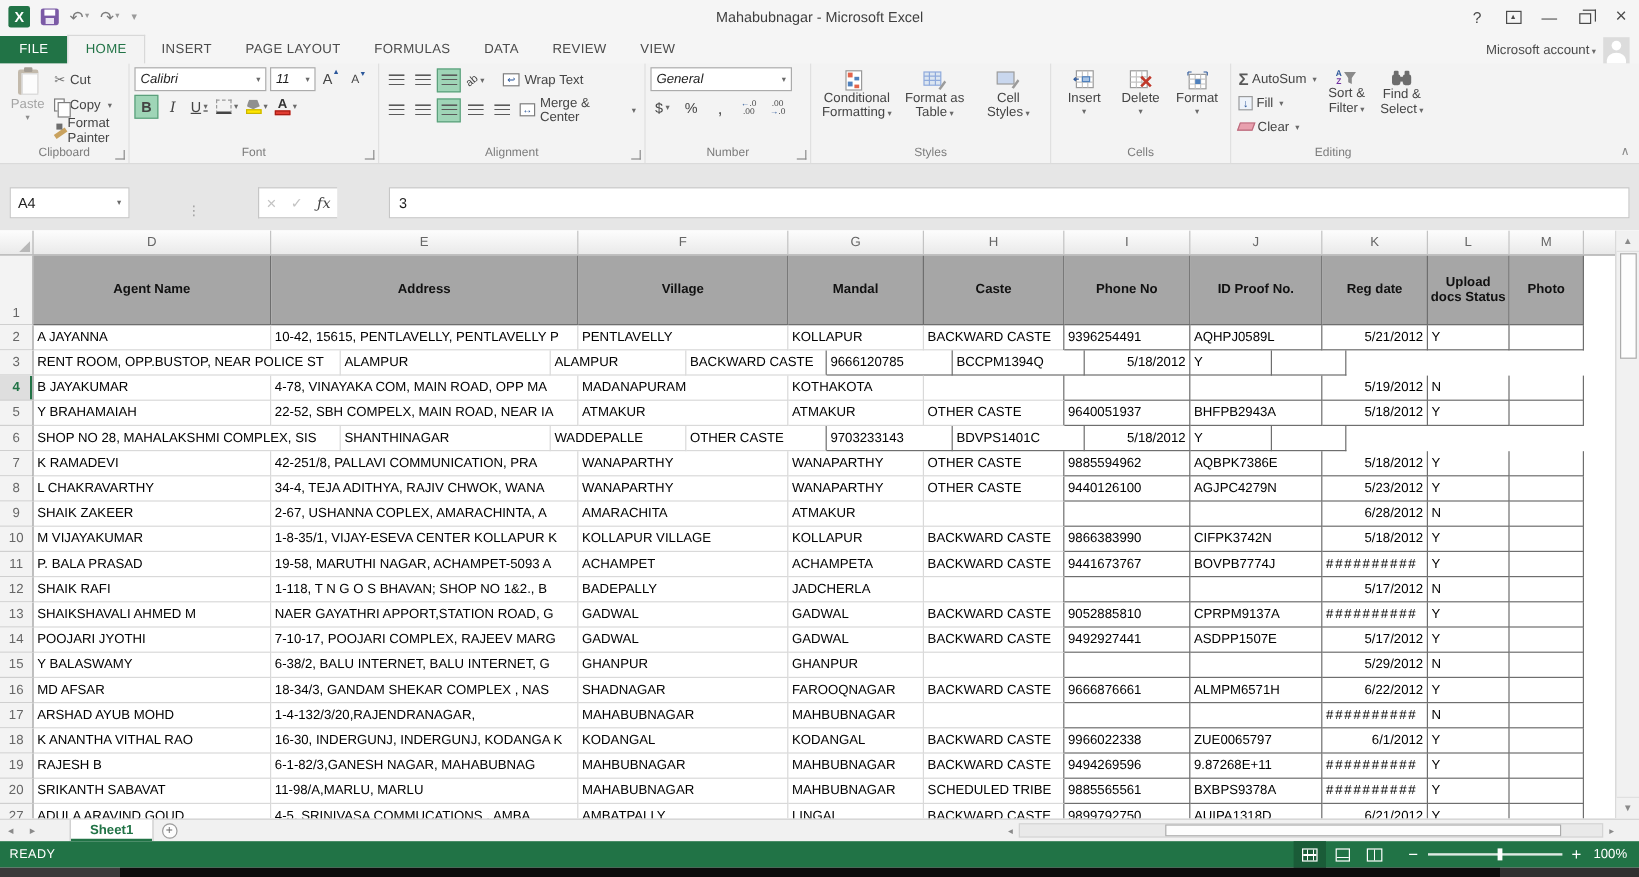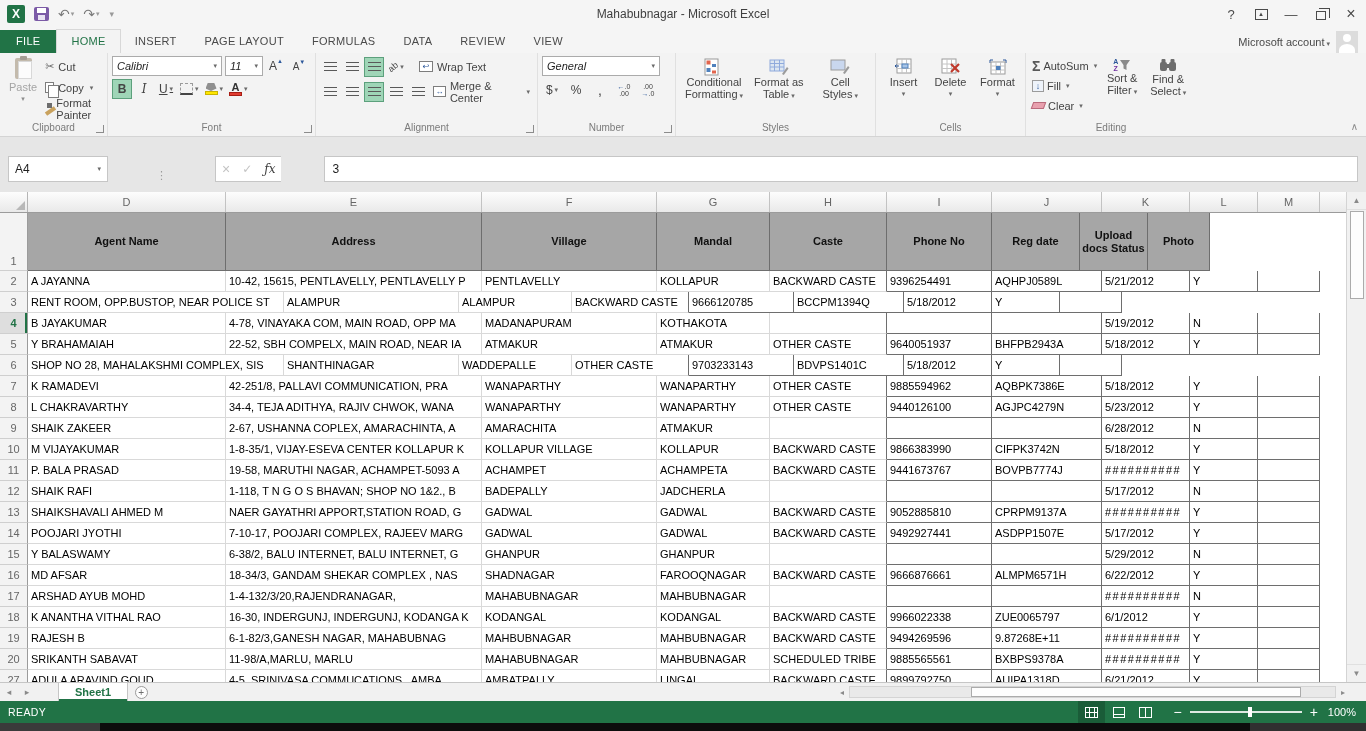--- a/index.html
+++ b/index.html
@@ -116,21 +116,21 @@
   .rowhdr { width:28px; flex:none; background:#f3f3f3; border-right:1px solid #9b9b9b; border-bottom:1px solid #cfcfcf;
             display:flex; align-items:center; justify-content:center; font-size:11px; color:#666; }
   .grid-row.hdr .rowhdr { align-items:flex-end; padding-bottom:3px; }
   .rowhdr.sel { background:#dedede; color:#217346; font-weight:bold; box-shadow:inset -2px 0 0 #217346; }
   .cell { flex:none; font-size:11px; color:#000; line-height:20px; padding:0 3px; white-space:nowrap; overflow:hidden;
           border-right:1px solid #d9d9d9; border-bottom:1px solid #d9d9d9; }
   .cell.c0{width:198px}.cell.c1{width:256px}.cell.c2{width:175px}.cell.c3{width:113px}.cell.c4{width:117px}
   .cell.c5{width:105px}.cell.c6{width:110px}.cell.c7{width:88px}.cell.c8{width:68px}.cell.c9{width:62px}
   .cell.c4 { border-right-color:#6e6e6e; }
   .cell.c5,.cell.c6,.cell.c7,.cell.c8,.cell.c9 { border-right-color:#6e6e6e; border-bottom-color:#6e6e6e; }
-  .cell.c7 { }
+  .cell.c7 { text-align:right; }
   .cell.hash { text-align:left; letter-spacing:1.5px; }
   .hcell { background:#a6a6a6; border-right:1px solid #6e6e6e; border-bottom:1px solid #6e6e6e;
            display:flex; align-items:center; justify-content:center; text-align:center;
            font-weight:bold; font-size:11px; color:#111; line-height:13px; white-space:normal; padding:0 2px; flex:none; }
 
   .vscroll { position:absolute; top:0; right:0; bottom:0; width:20px; background:#f1f1f1; border-left:1px solid #d4d4d4;
              display:flex; flex-direction:column; align-items:center; }
   .vs-btn { width:20px; height:18px; display:flex; align-items:center; justify-content:center;
             font-size:8px; color:#8a8a8a; background:#f1f1f1; border-bottom:1px solid #e0e0e0; }
   .vs-thumb { width:14px; height:88px; background:#fdfdfd; border:1px solid #ababab; margin-top:1px; }
@@ -507,20 +507,21 @@
 
   <div class="rows-viewport">
     <div class="grid-row hdr">
       <div class="rowhdr">1</div>
       <div class="hcell w0">Agent Name</div>
       <div class="hcell w1">Address</div>
       <div class="hcell w2">Village</div>
       <div class="hcell w3">Mandal</div>
       <div class="hcell w4">Caste</div>
       <div class="hcell w5">Phone No</div>
+      <div class="hcell w6">ID Proof No.</div>
       <div class="hcell w7">Reg date</div>
       <div class="hcell w8">Upload docs Status</div>
       <div class="hcell w9">Photo</div>
     </div>
     <div>
         <div class="grid-row">
           <div class="rowhdr">2</div>
           <div class="cell c0">A JAYANNA</div>
           <div class="cell c1">10-42, 15615, PENTLAVELLY, PENTLAVELLY P</div>
           <div class="cell c2">PENTLAVELLY</div>

